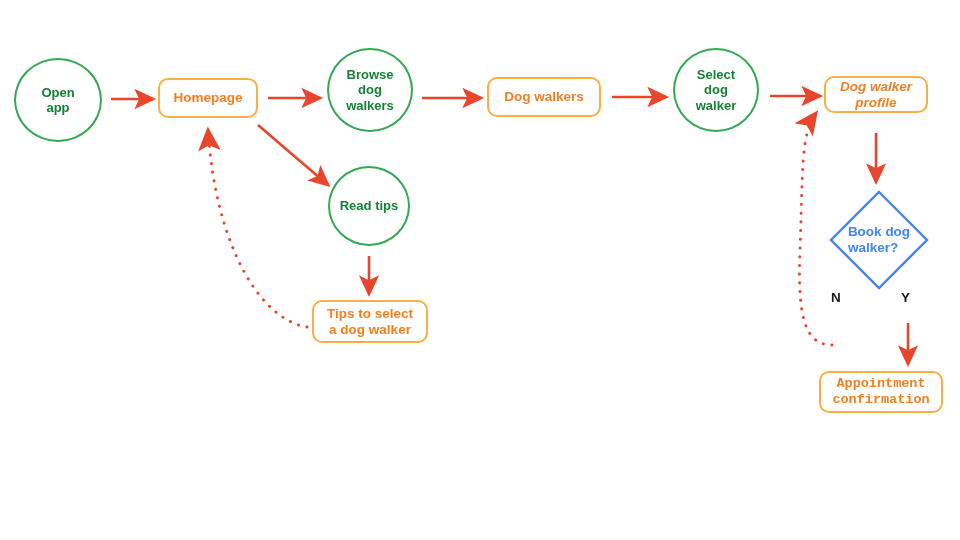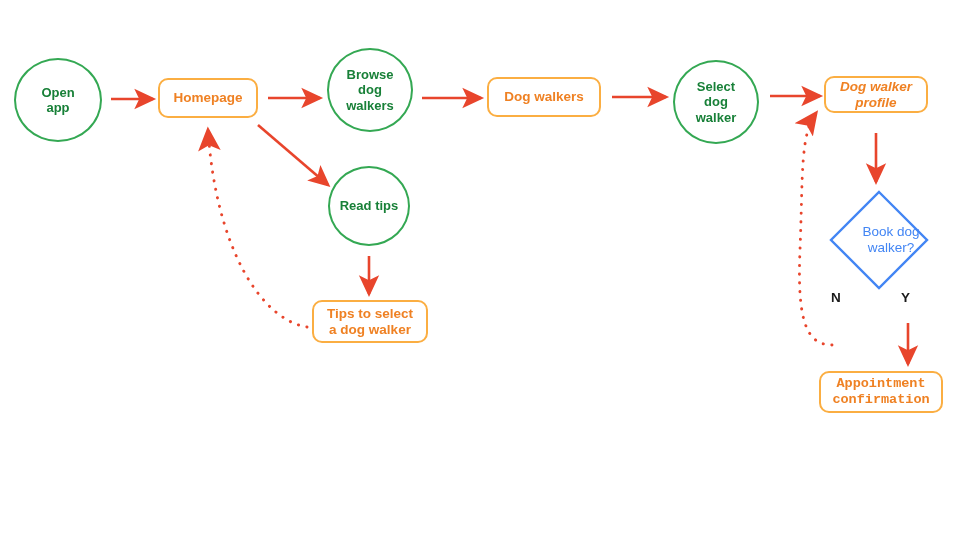--- a/index.html
+++ b/index.html
@@ -48,31 +48,30 @@
     color: #ef8123;
     font-size: 13.5px;
     background: #ffffff;
   }
   .node-diamond-wrap {
     position: absolute;
     z-index: 3;
   }
   .node-diamond-label {
     position: absolute;
-    left: 12px;
+    left: 0;
     top: 0;
     width: 100%;
     height: 100%;
     display: flex;
     align-items: center;
     justify-content: center;
-    text-align: center;
     color: #4285f4;
     font-size: 13.5px;
-    font-weight: normal;
+    font-weight: bold;
     line-height: 1.18;
     pointer-events: none;
   }
   .branch-label {
     position: absolute;
     font-size: 13.5px;
     font-weight: bold;
     color: #1a1a1a;
     z-index: 4;
   }
@@ -124,21 +123,21 @@
   </svg>
 
   <div class="node node-circle" style="left:14px; top:58px; width:88px; height:84px;">
     <span>Open<br>app</span>
   </div>
 
   <div class="node node-circle" style="left:327px; top:48px; width:86px; height:84px;">
     <span>Browse<br>dog<br>walkers</span>
   </div>
 
-  <div class="node node-circle" style="left:673px; top:60px; width:86px; height:84px;">
+  <div class="node node-circle" style="left:673px; top:48px; width:86px; height:84px;">
     <span>Select<br>dog<br>walker</span>
   </div>
 
   <div class="node node-circle" style="left:328px; top:166px; width:82px; height:80px;text-align:right;">
     <span>Read tips</span>
   </div>
 
   <div class="node node-box" style="left:158px; top:78px; width:100px; height:40px;">
     <span>Homepage</span>
   </div>

